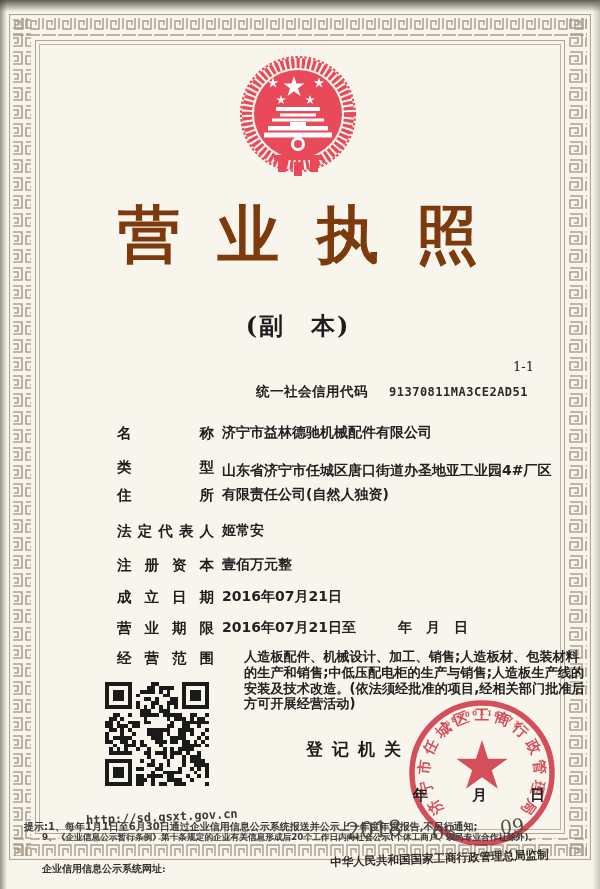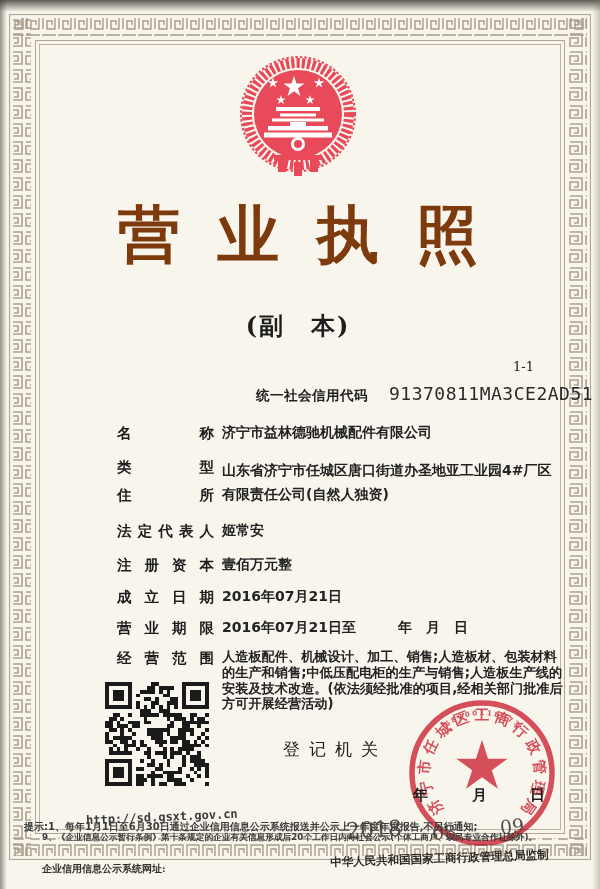--- a/index.html
+++ b/index.html
@@ -14,29 +14,29 @@
   .frame-svg{position:absolute;left:9px;top:14px;}
   .abs{position:absolute;}
   .emblem{left:238px;top:56px;width:120px;height:124px;}
   .title-row{left:118px;top:198px;width:360px;display:flex;justify-content:space-between;
     font-family:"DejaVu Serif",serif;font-weight:700;font-size:62px;line-height:74px;color:#7c3a0d;}
   .subtitle{left:183px;top:286px;width:230px;text-align:center;font-family:"DejaVu Serif",serif;
     font-weight:700;font-size:24px;color:#1c1c1c;letter-spacing:2px;margin-top:24px;}
   .page-indicator{left:513px;top:359px;font-family:"DejaVu Serif",serif;font-size:13px;color:#222;}
   .credit-line{left:256px;top:383px;display:flex;gap:21px;align-items:baseline;}
   .credit-label{font-size:13.5px;font-weight:700;color:#1f1f1f;letter-spacing:.5px;}
-  .credit-code{font-family:"DejaVu Sans Mono",monospace;font-size:18px;font-weight:400;color:#2a2a2a;letter-spacing:.5px;text-align:center;}
+  .credit-code{font-family:"DejaVu Sans Mono",monospace;font-size:12px;font-weight:700;color:#2a2a2a;letter-spacing:.5px;text-align:center;}
   .field-row{position:absolute;left:0;top:0;width:470px;}
   .field-label{position:absolute;left:117px;width:97px;display:flex;justify-content:space-between;
     font-size:14.5px;font-weight:700;color:#1c1c1c;}
   .field-value{position:absolute;left:222px;width:348px;font-size:14px;font-weight:600;
     color:#222;line-height:17.5px;}
   .field-value.scope{width:342px;font-size:13.2px;line-height:15.8px;}
   .qr{left:105px;top:682px;width:104px;height:104px;}
-  .reg-label{left:283px;top:738px;width:150px;font-size:17px;font-weight:400;color:#1c1c1c;letter-spacing:9px;}
+  .reg-label{left:283px;top:738px;width:150px;font-size:17px;font-weight:700;color:#1c1c1c;letter-spacing:9px;text-align:center;}
   .seal{left:404px;top:695px;width:156px;height:156px;opacity:.88;mix-blend-mode:multiply;}
   .date-label{font-size:15px;font-weight:700;color:#1c1c1c;}
   .hand{font-family:"DejaVu Serif",serif;color:#524d46;}
   .url-stamp{left:86px;top:810px;font-family:"DejaVu Sans Mono",monospace;font-size:12px;
     font-weight:700;color:#3b3b3b;transform:rotate(-2.5deg);}
   .footnote{white-space:nowrap;color:#3a3a3a;font-weight:600;}
   .fn1{left:24px;top:820px;font-size:10px;}
   .fn2{left:42px;top:831.5px;font-size:8.7px;}
   .footer-left{left:42px;top:862px;font-size:10px;font-weight:700;color:#33302b;
     font-family:"DejaVu Serif",serif;}
@@ -172,21 +172,21 @@
         </div>
         <div class="field-value" style="top: 619px;">2016年07月21日至　　　年　月　日</div>
       </div>
       <div class="field-row">
         <div class="field-label" style="top: 649px;">
           <span>经</span>
           <span>营</span>
           <span>范</span>
           <span>围</span>
         </div>
-        <div class="field-value scope" style="top: 649px;">人造板配件、机械设计、加工、销售;人造板材、包装材料的生产和销售;中低压配电柜的生产与销售;人造板生产线的安装及技术改造。(依法须经批准的项目,经相关部门批准后方可开展经营活动)</div>
+        <div class="field-value scope" style="top: 649px; margin-left: 22px;">人造板配件、机械设计、加工、销售;人造板材、包装材料的生产和销售;中低压配电柜的生产与销售;人造板生产线的安装及技术改造。(依法须经批准的项目,经相关部门批准后方可开展经营活动)</div>
       </div>
     </div>
 
   <svg class="abs qr" id="qr-svg" viewBox="0 0 27 27" shape-rendering="crispEdges">
       <path d="M12,0h1v1h-1zM13,0h1v1h-1zM11,1h1v1h-1zM12,1h1v1h-1zM14,1h1v1h-1zM15,1h1v1h-1zM16,1h1v1h-1zM17,1h1v1h-1zM9,2h1v1h-1zM10,2h1v1h-1zM11,2h1v1h-1zM12,2h1v1h-1zM14,2h1v1h-1zM16,2h1v1h-1zM8,3h1v1h-1zM15,3h1v1h-1zM16,3h1v1h-1zM10,4h1v1h-1zM11,4h1v1h-1zM13,4h1v1h-1zM17,4h1v1h-1zM18,4h1v1h-1zM8,5h1v1h-1zM12,5h1v1h-1zM13,5h1v1h-1zM16,5h1v1h-1zM17,5h1v1h-1zM18,5h1v1h-1zM8,6h1v1h-1zM10,6h1v1h-1zM12,6h1v1h-1zM14,6h1v1h-1zM16,6h1v1h-1zM18,6h1v1h-1zM9,7h1v1h-1zM10,7h1v1h-1zM11,7h1v1h-1zM14,7h1v1h-1zM15,7h1v1h-1zM16,7h1v1h-1zM2,8h1v1h-1zM3,8h1v1h-1zM6,8h1v1h-1zM9,8h1v1h-1zM10,8h1v1h-1zM11,8h1v1h-1zM12,8h1v1h-1zM13,8h1v1h-1zM15,8h1v1h-1zM16,8h1v1h-1zM17,8h1v1h-1zM18,8h1v1h-1zM19,8h1v1h-1zM22,8h1v1h-1zM23,8h1v1h-1zM26,8h1v1h-1zM1,9h1v1h-1zM2,9h1v1h-1zM4,9h1v1h-1zM10,9h1v1h-1zM16,9h1v1h-1zM18,9h1v1h-1zM19,9h1v1h-1zM20,9h1v1h-1zM22,9h1v1h-1zM24,9h1v1h-1zM25,9h1v1h-1zM0,10h1v1h-1zM1,10h1v1h-1zM3,10h1v1h-1zM6,10h1v1h-1zM7,10h1v1h-1zM8,10h1v1h-1zM10,10h1v1h-1zM11,10h1v1h-1zM17,10h1v1h-1zM20,10h1v1h-1zM21,10h1v1h-1zM22,10h1v1h-1zM23,10h1v1h-1zM24,10h1v1h-1zM25,10h1v1h-1zM26,10h1v1h-1zM0,11h1v1h-1zM1,11h1v1h-1zM3,11h1v1h-1zM4,11h1v1h-1zM5,11h1v1h-1zM7,11h1v1h-1zM8,11h1v1h-1zM16,11h1v1h-1zM17,11h1v1h-1zM20,11h1v1h-1zM21,11h1v1h-1zM24,11h1v1h-1zM1,12h1v1h-1zM2,12h1v1h-1zM4,12h1v1h-1zM6,12h1v1h-1zM11,12h1v1h-1zM12,12h1v1h-1zM13,12h1v1h-1zM14,12h1v1h-1zM15,12h1v1h-1zM16,12h1v1h-1zM19,12h1v1h-1zM20,12h1v1h-1zM21,12h1v1h-1zM22,12h1v1h-1zM26,12h1v1h-1zM0,13h1v1h-1zM4,13h1v1h-1zM7,13h1v1h-1zM11,13h1v1h-1zM12,13h1v1h-1zM13,13h1v1h-1zM14,13h1v1h-1zM16,13h1v1h-1zM19,13h1v1h-1zM20,13h1v1h-1zM22,13h1v1h-1zM25,13h1v1h-1zM0,14h1v1h-1zM2,14h1v1h-1zM3,14h1v1h-1zM4,14h1v1h-1zM5,14h1v1h-1zM6,14h1v1h-1zM12,14h1v1h-1zM13,14h1v1h-1zM14,14h1v1h-1zM17,14h1v1h-1zM18,14h1v1h-1zM19,14h1v1h-1zM20,14h1v1h-1zM24,14h1v1h-1zM26,14h1v1h-1zM0,15h1v1h-1zM1,15h1v1h-1zM4,15h1v1h-1zM5,15h1v1h-1zM7,15h1v1h-1zM9,15h1v1h-1zM13,15h1v1h-1zM14,15h1v1h-1zM15,15h1v1h-1zM17,15h1v1h-1zM18,15h1v1h-1zM20,15h1v1h-1zM21,15h1v1h-1zM23,15h1v1h-1zM25,15h1v1h-1zM2,16h1v1h-1zM5,16h1v1h-1zM6,16h1v1h-1zM7,16h1v1h-1zM9,16h1v1h-1zM10,16h1v1h-1zM14,16h1v1h-1zM20,16h1v1h-1zM21,16h1v1h-1zM22,16h1v1h-1zM23,16h1v1h-1zM24,16h1v1h-1zM26,16h1v1h-1zM1,17h1v1h-1zM3,17h1v1h-1zM5,17h1v1h-1zM8,17h1v1h-1zM11,17h1v1h-1zM15,17h1v1h-1zM17,17h1v1h-1zM19,17h1v1h-1zM20,17h1v1h-1zM21,17h1v1h-1zM22,17h1v1h-1zM1,18h1v1h-1zM2,18h1v1h-1zM3,18h1v1h-1zM4,18h1v1h-1zM5,18h1v1h-1zM6,18h1v1h-1zM10,18h1v1h-1zM11,18h1v1h-1zM13,18h1v1h-1zM14,18h1v1h-1zM15,18h1v1h-1zM17,18h1v1h-1zM18,18h1v1h-1zM19,18h1v1h-1zM21,18h1v1h-1zM24,18h1v1h-1zM11,19h1v1h-1zM15,19h1v1h-1zM17,19h1v1h-1zM20,19h1v1h-1zM22,19h1v1h-1zM23,19h1v1h-1zM24,19h1v1h-1zM9,20h1v1h-1zM12,20h1v1h-1zM16,20h1v1h-1zM20,20h1v1h-1zM22,20h1v1h-1zM23,20h1v1h-1zM24,20h1v1h-1zM25,20h1v1h-1zM11,21h1v1h-1zM12,21h1v1h-1zM14,21h1v1h-1zM16,21h1v1h-1zM20,21h1v1h-1zM23,21h1v1h-1zM24,21h1v1h-1zM25,21h1v1h-1zM26,21h1v1h-1zM8,22h1v1h-1zM9,22h1v1h-1zM13,22h1v1h-1zM14,22h1v1h-1zM19,22h1v1h-1zM22,22h1v1h-1zM24,22h1v1h-1zM26,22h1v1h-1zM12,23h1v1h-1zM15,23h1v1h-1zM16,23h1v1h-1zM17,23h1v1h-1zM18,23h1v1h-1zM19,23h1v1h-1zM23,23h1v1h-1zM26,23h1v1h-1zM8,24h1v1h-1zM9,24h1v1h-1zM11,24h1v1h-1zM12,24h1v1h-1zM13,24h1v1h-1zM14,24h1v1h-1zM16,24h1v1h-1zM17,24h1v1h-1zM21,24h1v1h-1zM24,24h1v1h-1zM26,24h1v1h-1zM8,25h1v1h-1zM9,25h1v1h-1zM10,25h1v1h-1zM12,25h1v1h-1zM16,25h1v1h-1zM17,25h1v1h-1zM18,25h1v1h-1zM19,25h1v1h-1zM22,25h1v1h-1zM8,26h1v1h-1zM9,26h1v1h-1zM12,26h1v1h-1zM14,26h1v1h-1zM15,26h1v1h-1zM18,26h1v1h-1zM19,26h1v1h-1zM20,26h1v1h-1zM26,26h1v1h-1z" fill="#1a1a1a"></path>
       <path d="M0,0h7v7h-7z M1,1h5v5h-5z M2,2h3v3h-3z" fill-rule="evenodd" fill="#1a1a1a"></path>
       <path d="M20,0h7v7h-7z M21,1h5v5h-5z M22,2h3v3h-3z" fill-rule="evenodd" fill="#1a1a1a"></path>
       <path d="M0,20h7v7h-7z M1,21h5v5h-5z M2,22h3v3h-3z" fill-rule="evenodd" fill="#1a1a1a"></path>
     </svg>
 

